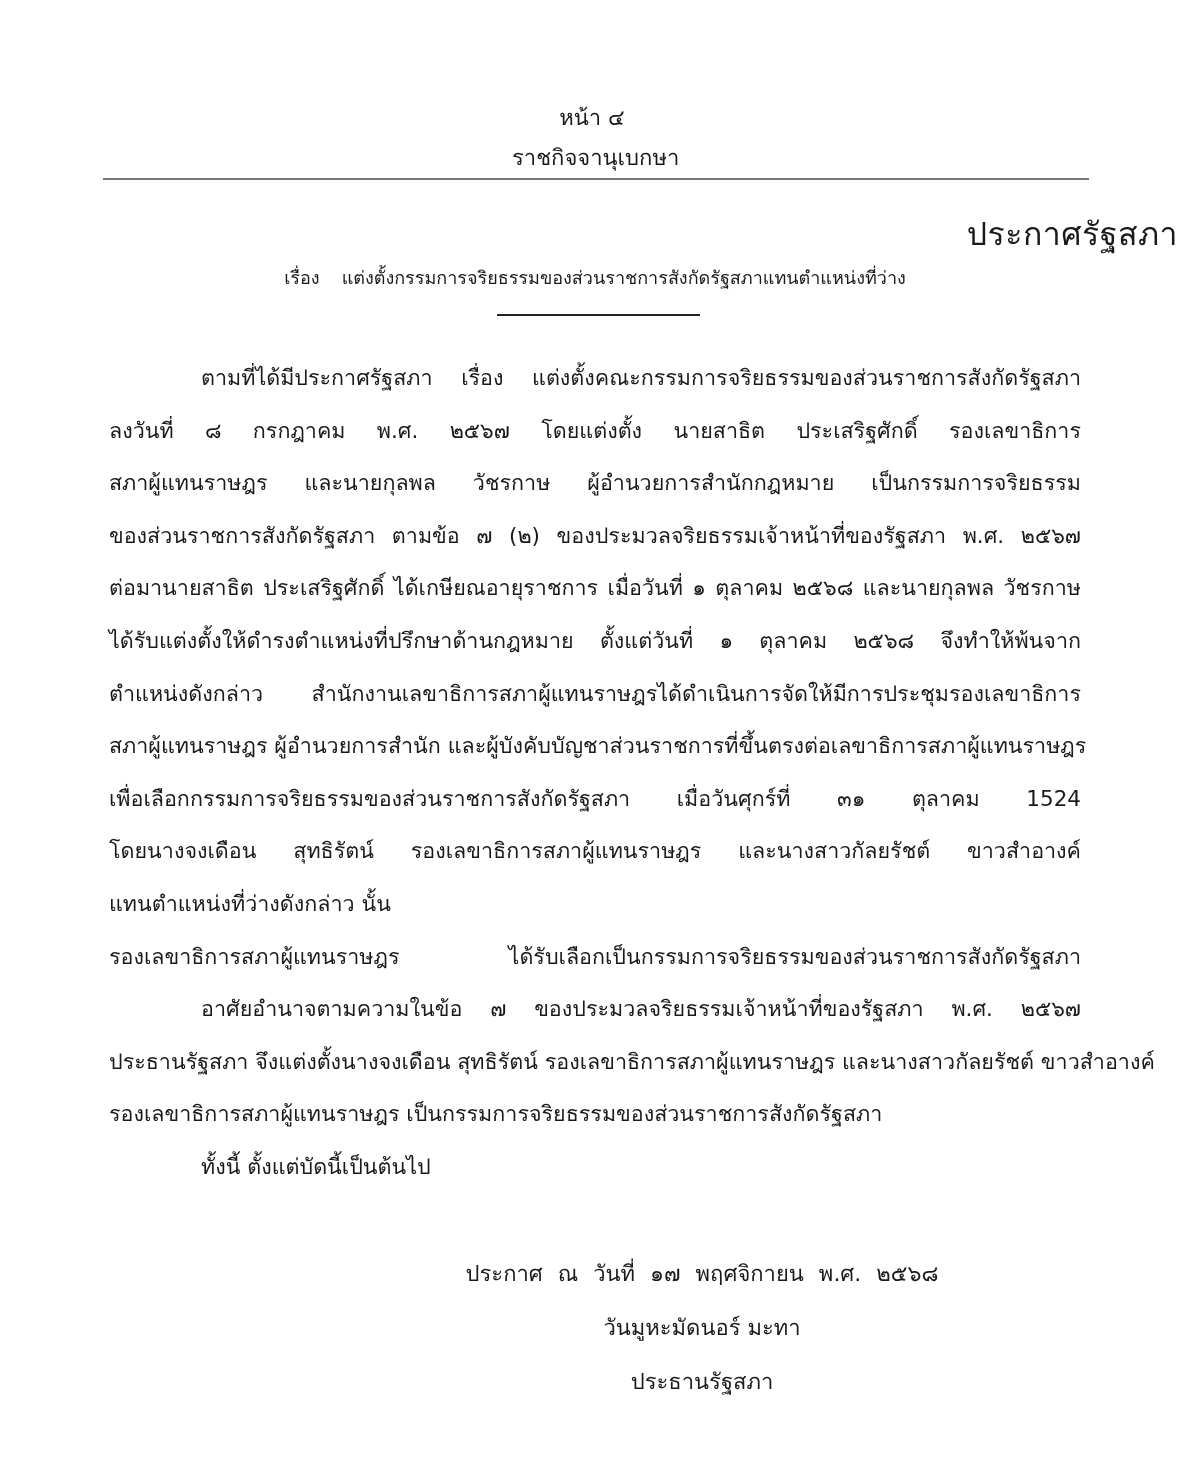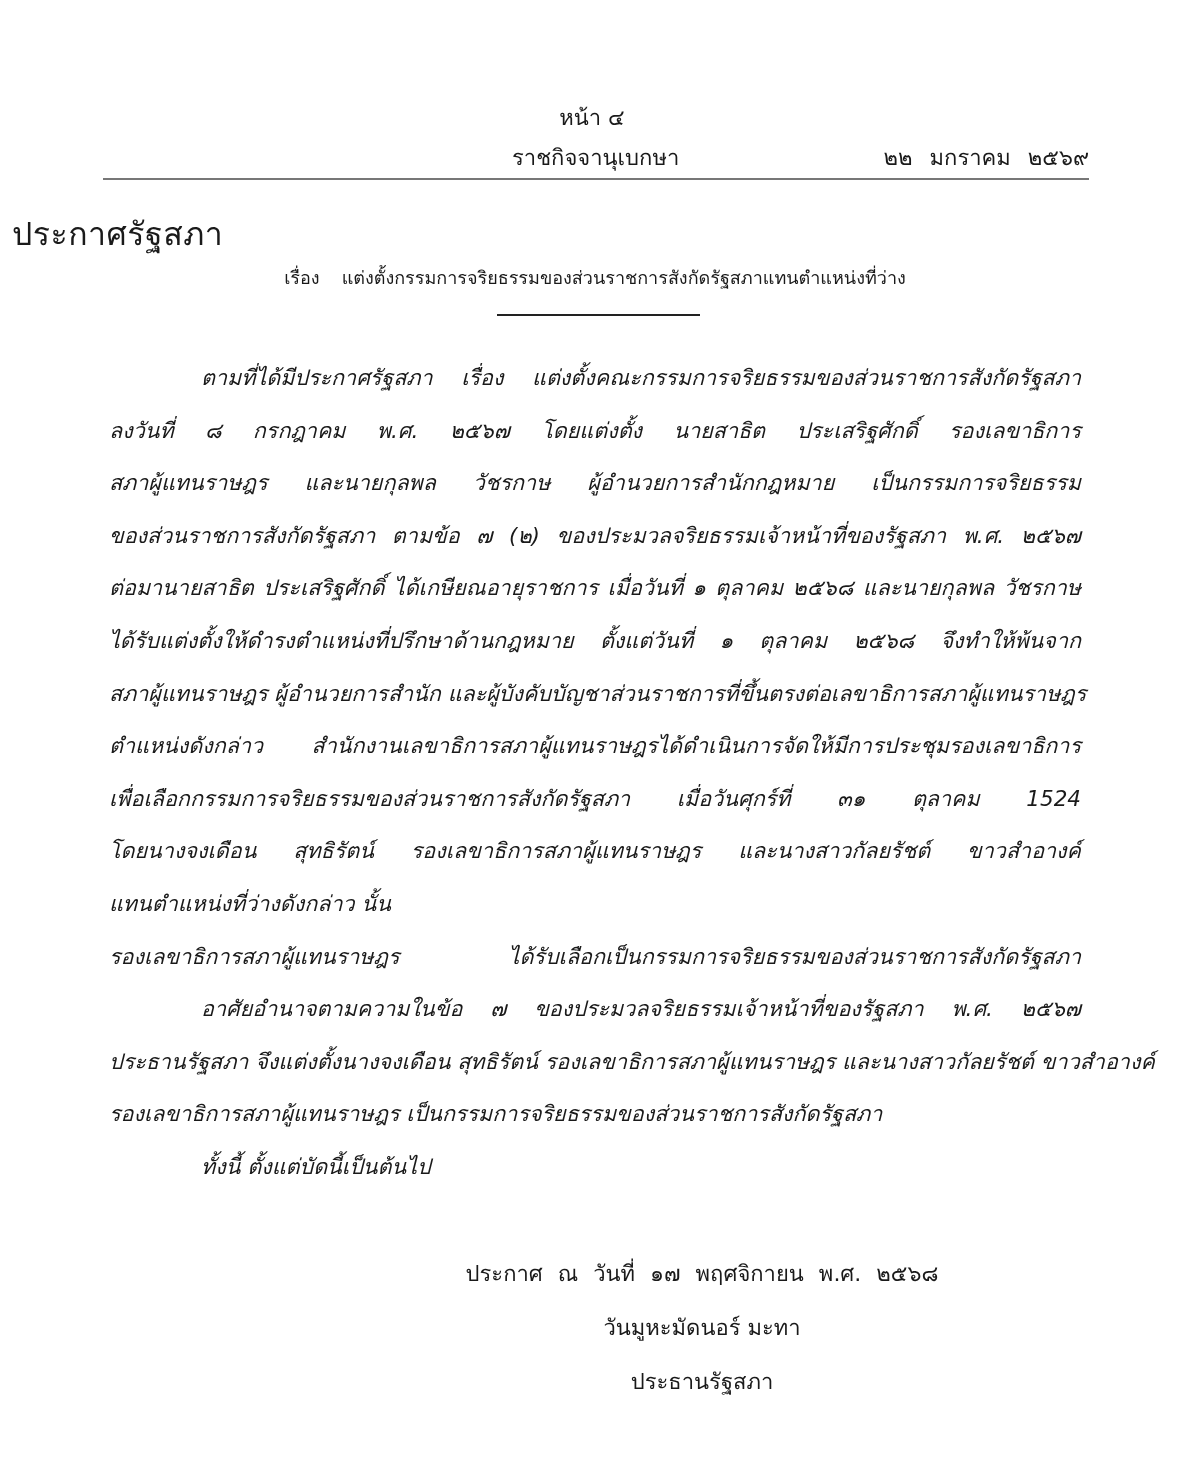--- a/index.html
+++ b/index.html
@@ -63,21 +63,21 @@
       left: 91px;
       width: 986px;
       height: 2px;
       background: #777777;
     }
     .doc-title {
       position: absolute;
       top: 208px;
       left: 0;
       width: 1166px;
-      text-align: left;
+      text-align: right;
       font-size: 32px;
       letter-spacing: 0.5px;
     }
     .doc-subject {
       position: absolute;
       top: 263px;
       left: 0;
       width: 1166px;
       text-align: center;
       font-size: 18px;
@@ -98,21 +98,20 @@
       top: 352px;
       left: 97px;
       width: 972px;
       font-size: 21.5px;
       line-height: 52.6px;
     }
     .para {
       margin: 0;
       text-align: justify;
       text-align-last: left;
-      font-style: italic;
     }
     .line {
       display: block;
       white-space: nowrap;
       text-align: justify;
       text-align-last: justify;
       height: 52.6px;
     }
     .line.last {
       text-align-last: left;
@@ -133,43 +132,42 @@
   </style>
 </head>
 <body>
 
 <div class="page">
 
   <div class="page-number">หน้า ๔</div>
 
   <div class="gazette-header">
     <span class="center">ราชกิจจานุเบกษา</span>
-    <span class="right">๒๒ มกราคม ๒๕๖๙</span>
   </div>
 
   <div class="header-rule"></div>
 
   <div class="doc-title">ประกาศรัฐสภา</div>
 
   <div class="doc-subject">
     <span class="subject-label">เรื่อง</span><span>แต่งตั้งกรรมการจริยธรรมของส่วนราชการสังกัดรัฐสภาแทนตำแหน่งที่ว่าง</span>
   </div>
 
   <div class="title-divider"></div>
 
   <div class="body-text">
     <div class="para">
       <span class="line indent">ตามที่ได้มีประกาศรัฐสภา เรื่อง แต่งตั้งคณะกรรมการจริยธรรมของส่วนราชการสังกัดรัฐสภา</span>
       <span class="line">ลงวันที่ ๘ กรกฎาคม พ.ศ. ๒๕๖๗ โดยแต่งตั้ง นายสาธิต ประเสริฐศักดิ์ รองเลขาธิการ</span>
       <span class="line">สภาผู้แทนราษฎร และนายกุลพล วัชรกาษ ผู้อำนวยการสำนักกฎหมาย เป็นกรรมการจริยธรรม</span>
       <span class="line">ของส่วนราชการสังกัดรัฐสภา ตามข้อ ๗ (๒) ของประมวลจริยธรรมเจ้าหน้าที่ของรัฐสภา พ.ศ. ๒๕๖๗</span>
       <span class="line">ต่อมานายสาธิต ประเสริฐศักดิ์ ได้เกษียณอายุราชการ เมื่อวันที่ ๑ ตุลาคม ๒๕๖๘ และนายกุลพล วัชรกาษ</span>
       <span class="line">ได้รับแต่งตั้งให้ดำรงตำแหน่งที่ปรึกษาด้านกฎหมาย ตั้งแต่วันที่ ๑ ตุลาคม ๒๕๖๘ จึงทำให้พ้นจาก</span>
+      <span class="line">ตำแหน่งดังกล่าว สำนักงานเลขาธิการสภาผู้แทนราษฎรได้ดำเนินการจัดให้มีการประชุมรองเลขาธิการ</span>
       <span class="line">สภาผู้แทนราษฎร ผู้อำนวยการสำนัก และผู้บังคับบัญชาส่วนราชการที่ขึ้นตรงต่อเลขาธิการสภาผู้แทนราษฎร</span>
-      <span class="line">ตำแหน่งดังกล่าว สำนักงานเลขาธิการสภาผู้แทนราษฎรได้ดำเนินการจัดให้มีการประชุมรองเลขาธิการ</span>
       <span class="line">เพื่อเลือกกรรมการจริยธรรมของส่วนราชการสังกัดรัฐสภา เมื่อวันศุกร์ที่ ๓๑ ตุลาคม 1524</span>
       <span class="line">โดยนางจงเดือน สุทธิรัตน์ รองเลขาธิการสภาผู้แทนราษฎร และนางสาวกัลยรัชต์ ขาวสำอางค์</span>
       <span class="line last">แทนตำแหน่งที่ว่างดังกล่าว นั้น</span>
       <span class="line">รองเลขาธิการสภาผู้แทนราษฎร ได้รับเลือกเป็นกรรมการจริยธรรมของส่วนราชการสังกัดรัฐสภา</span>
     </div>
     <div class="para">
       <span class="line indent">อาศัยอำนาจตามความในข้อ ๗ ของประมวลจริยธรรมเจ้าหน้าที่ของรัฐสภา พ.ศ. ๒๕๖๗</span>
       <span class="line">ประธานรัฐสภา จึงแต่งตั้งนางจงเดือน สุทธิรัตน์ รองเลขาธิการสภาผู้แทนราษฎร และนางสาวกัลยรัชต์ ขาวสำอางค์</span>
       <span class="line last">รองเลขาธิการสภาผู้แทนราษฎร เป็นกรรมการจริยธรรมของส่วนราชการสังกัดรัฐสภา</span>
     </div>

